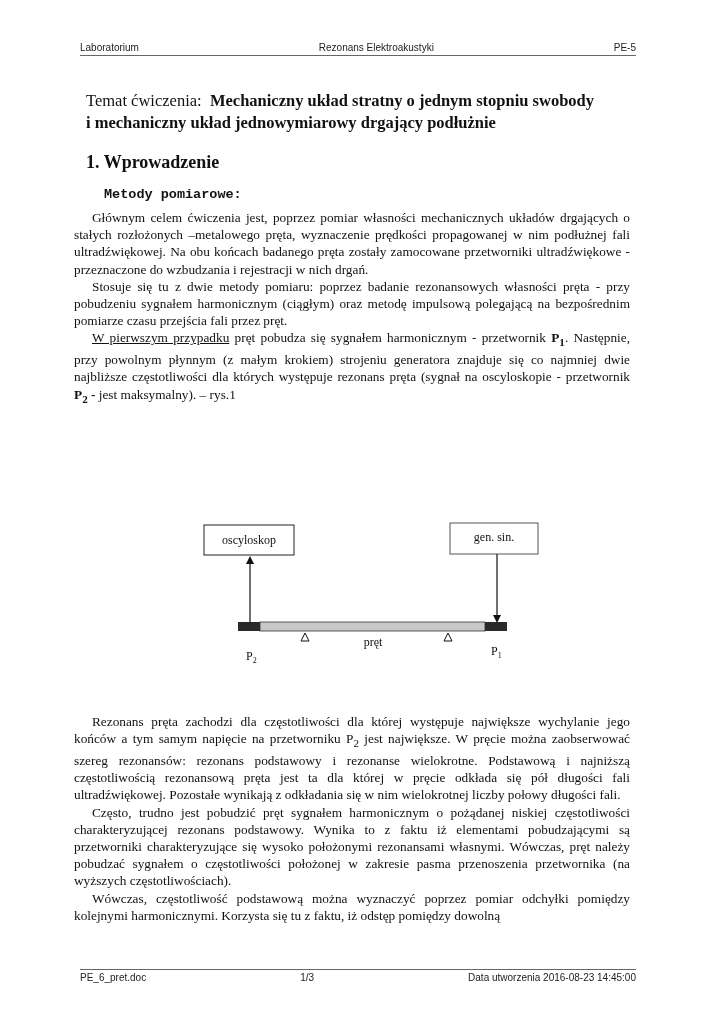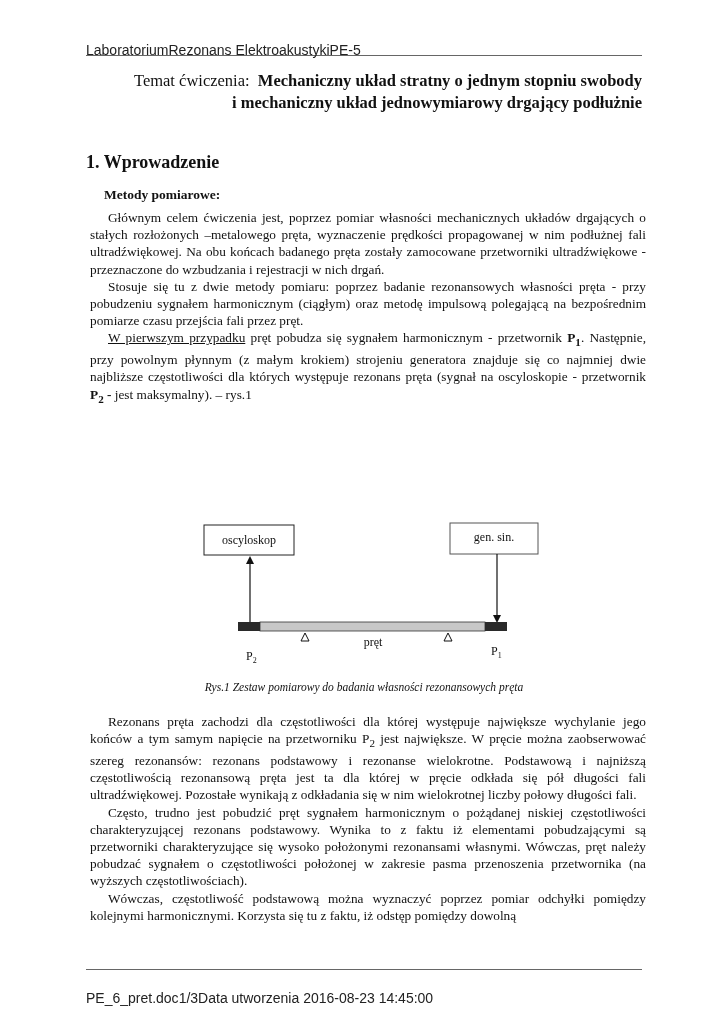--- a/index.html
+++ b/index.html
@@ -1,38 +1,38 @@
 <!DOCTYPE html>
 <html><head>
 <meta charset="utf-8">
 <style>
   html, body { margin: 0; padding: 0; background: #ffffff; }
   body { width: 725px; height: 1024px; position: relative; overflow: hidden; color: #111; }
   .page { position: absolute; left: 0; top: 0; width: 725px; height: 1024px; }
 
   .running-header, .running-footer {
-    position: absolute; left: 86px; width: 556px;
-    font-family: "Liberation Sans", sans-serif; font-size: 14px; color: #222;
-    display: flex; justify-content: flex-start;
+    position: absolute; left: 80px; width: 556px;
+    font-family: "Liberation Sans", sans-serif; font-size: 10px; color: #222;
+    display: flex; justify-content: space-between;
   }
   .running-header { top: 42px; height: 12px; border-bottom: 1px solid #666; padding-bottom: 1px; }
-  .running-footer { top: 969px; height: 12px; border-top: 1px solid #666; padding-top: 20px; }
+  .running-footer { top: 969px; height: 12px; border-top: 1px solid #666; padding-top: 2px; }
 
-  .title-block { position: absolute; left: 86px; top: 70px; width: 556px; text-align: right;
+  .title-block { position: absolute; left: 86px; top: 90px; width: 556px; text-align: left;
     font-family: "Liberation Serif", serif; font-size: 16.5px; line-height: 22px; }
   .title-block .lbl { font-weight: normal; }
   .title-block b { font-weight: bold; }
 
   .section-heading { position: absolute; left: 86px; top: 152px; font-family: "Liberation Serif", serif;
     font-size: 18px; font-weight: bold; }
 
-  .subheading { position: absolute; left: 104px; top: 187px; font-family: Liberation Serif, serif;
+  .subheading { position: absolute; left: 104px; top: 187px; font-family: Liberation Mono, monospace;
     font-size: 13.5px; font-weight: bold; }
 
-  .body-text { position: absolute; left: 90px; width: 556px; font-family: "Liberation Serif", serif;
+  .body-text { position: absolute; left: 74px; width: 556px; font-family: "Liberation Serif", serif;
     font-size: 13.3px; line-height: 17.2px; text-align: justify; }
   .body-text p { margin: 0; text-indent: 18px; }
   .body-text .u { text-decoration: underline; }
   .body-text b { font-weight: bold; }
   .block1 { top: 209px; }
   .block2 { top: 713px; }
 
   .figure { position: absolute; left: 180px; top: 515px; width: 360px; height: 150px; }
   .caption { position: absolute; left: 86px; top: 681px; width: 556px; text-align: center;
     font-family: "Liberation Serif", serif; font-style: italic; font-size: 11.5px; }
@@ -87,21 +87,20 @@
 
     <polygon points="121,126 129,126 125,118" fill="#fff" stroke="#111" stroke-width="1"></polygon>
     <polygon points="264,126 272,126 268,118" fill="#fff" stroke="#111" stroke-width="1"></polygon>
 
     <text class="diag-label" x="193" y="131" text-anchor="middle">pręt</text>
 
     <text class="diag-label" x="66" y="145"><tspan>P</tspan><tspan font-size="8" dy="3">2</tspan></text>
     <text class="diag-label" x="311" y="140"><tspan>P</tspan><tspan font-size="8" dy="3">1</tspan></text>
   </svg>
 
-  <div class="caption">Rys.1 Zestaw pomiarowy do badania własności rezonansowych pręta</div>
 
   <div class="body-text block2">
     <p><span>Rezonans pręta zachodzi dla częstotliwości dla której występuje największe wychylanie jego końców a tym samym napięcie na przetworniku P</span><sub>2</sub><span> jest największe. W pręcie można zaobserwować szereg rezonansów: rezonans podstawowy i rezonanse wielokrotne. Podstawową i najniższą częstotliwością rezonansową pręta jest ta dla której w pręcie odkłada się pół długości fali ultradźwiękowej.  Pozostałe wynikają z odkładania się w nim wielokrotnej liczby połowy długości fali.</span></p>
     <p>Często, trudno jest pobudzić pręt sygnałem harmonicznym o pożądanej niskiej częstotliwości charakteryzującej rezonans podstawowy. Wynika to z faktu iż elementami pobudzającymi są przetworniki charakteryzujące się wysoko położonymi rezonansami własnymi. Wówczas, pręt należy pobudzać sygnałem o częstotliwości położonej w zakresie pasma przenoszenia przetwornika (na wyższych częstotliwościach).</p>
     <p>Wówczas, częstotliwość podstawową można wyznaczyć poprzez pomiar odchyłki pomiędzy kolejnymi harmonicznymi. Korzysta się tu z faktu, iż odstęp pomiędzy dowolną</p>
   </div>
 
   <div class="running-footer">
     <span>PE_6_pret.doc</span>
     <span>1/3</span>

